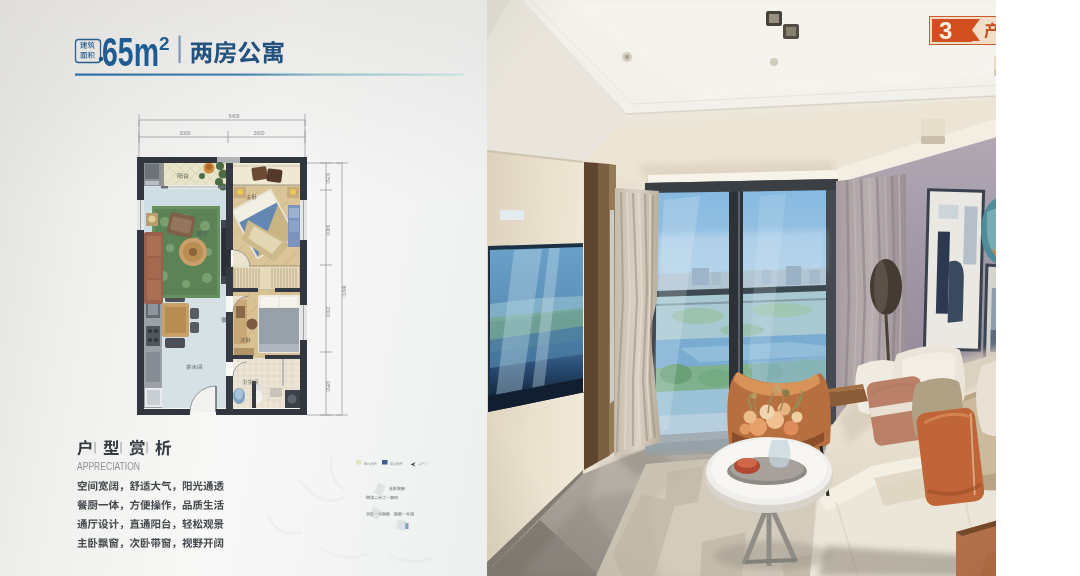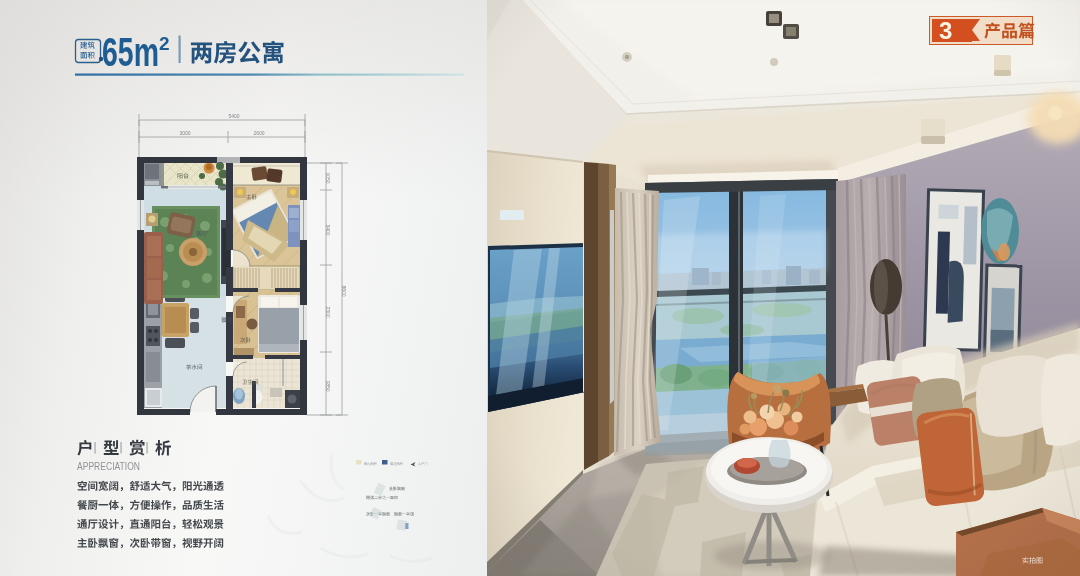--- a/index.html
+++ b/index.html
@@ -1,14 +1,14 @@
 <!DOCTYPE html>
 <html><head><meta charset="utf-8"><style>
 html,body{margin:0;padding:0;background:#fff}
-#page{position:relative;width:1080px;height:576px;overflow:hidden;font-family:"Liberation Sans",sans-serif}
+#page{position:relative;width:996px;height:576px;overflow:hidden;font-family:"Liberation Sans",sans-serif}
 .abs{position:absolute}
 </style></head><body>
 <div id="page">
 
 <div class="abs" style="left:0;top:0;width:487px;height:576px;background:linear-gradient(100deg,#e2e1df 0%,#efefed 22%,#f8f8f7 50%,#f2f4f3 78%,#ecefee 100%)"></div>
 
 <div class="abs" style="left:0;top:0;width:487px;height:200px;background:linear-gradient(180deg,rgba(221,219,216,0.55),rgba(221,219,216,0))"></div>
 
 <svg class="abs" style="left:0;top:0" width="487" height="576" viewBox="0 0 487 576">
 

